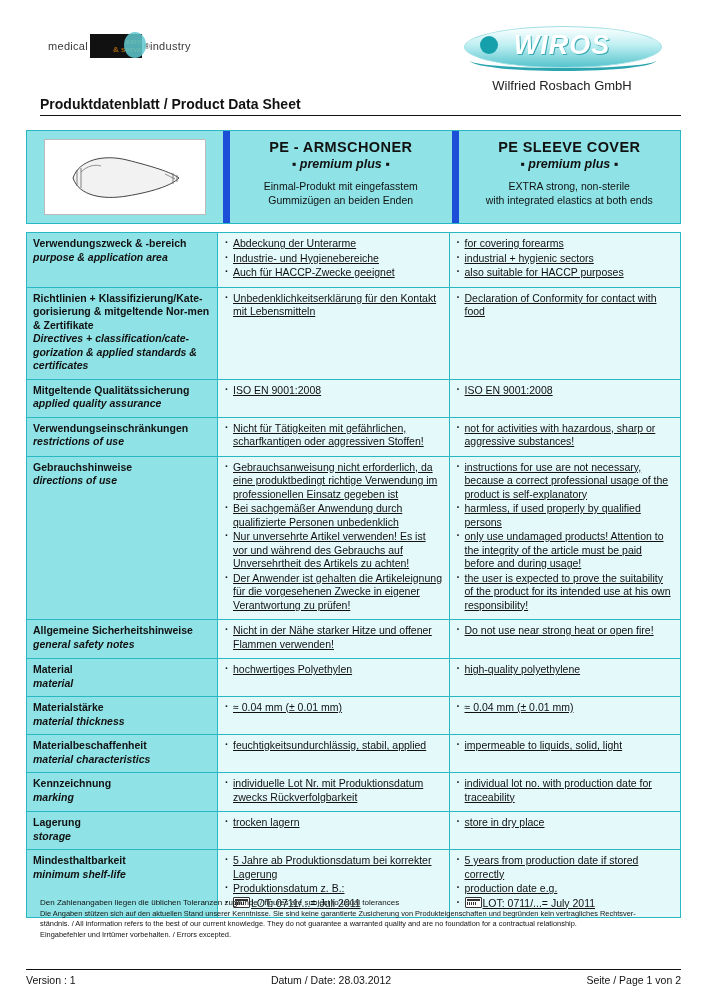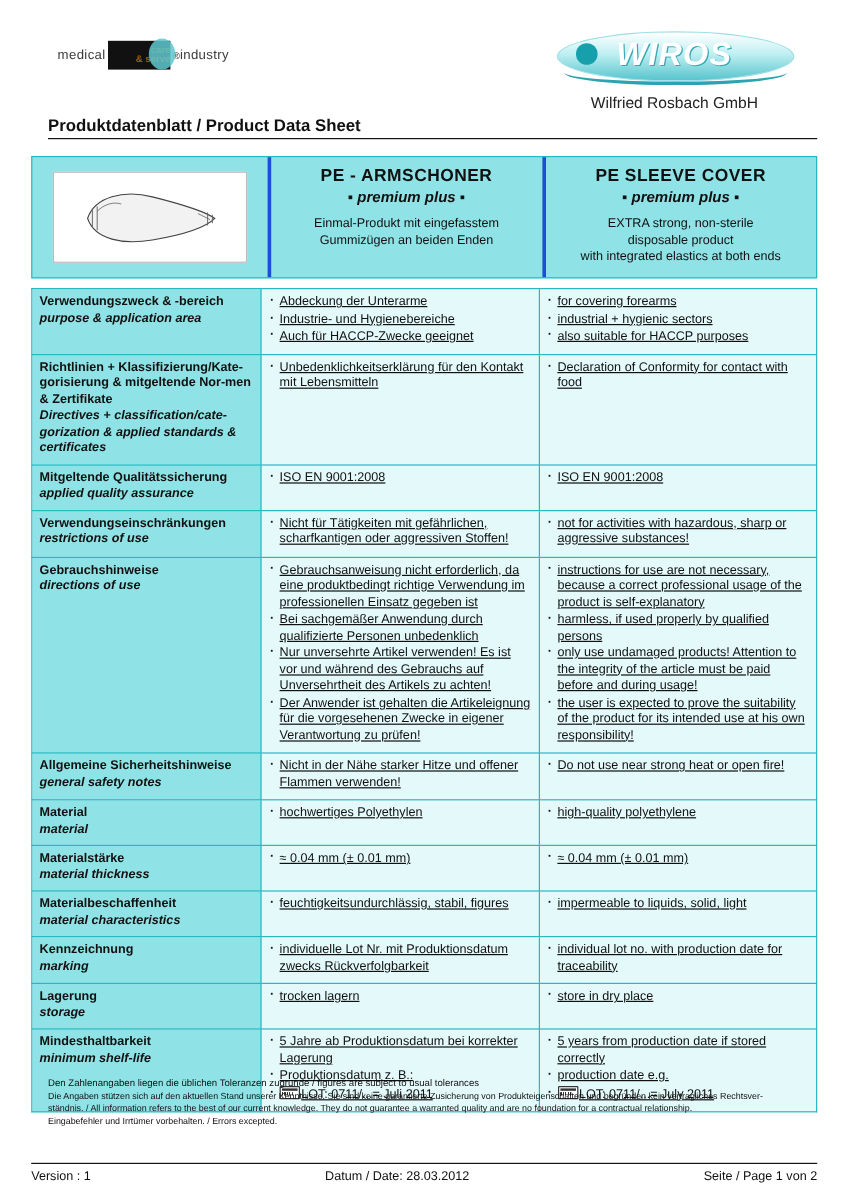--- a/index.html
+++ b/index.html
@@ -88,21 +88,21 @@
     padding:8px 10px;
     display:flex;align-items:center;justify-content:center;
   }
   .ph-img .imgbox{
     width:160px;height:74px;background:#fff;border:1px solid #bbb;
     display:flex;align-items:center;justify-content:center;
   }
   .ph-col{
     flex:1; box-sizing:border-box; padding:8px 6px 10px 6px; text-align:center;
   }
-  .ph-col.sep{border-left:3px solid #1d4ed8;}
+  .ph-col.sep{border-left:7px solid #1d4ed8;}
   .ph-title{font-size:14.5px;font-weight:bold;letter-spacing:.4px;}
   .ph-sub{font-size:12.5px;font-style:italic;font-weight:bold;margin-top:2px;}
   .ph-desc{font-size:10.5px;line-height:14px;margin-top:8px;}
   
   table.spec{
     margin-top:8px;
     width:100%;
     border-collapse:collapse;
     border:1px solid #27b8c2;
     table-layout:fixed;
@@ -213,21 +213,20 @@
         <div>Einmal-Produkt mit eingefasstem</div>
         <div>Gummizügen an beiden Enden</div>
       </div>
     </div>
 
     <div class="ph-col sep">
       <div class="ph-title">PE SLEEVE COVER</div>
       <div class="ph-sub">▪ premium plus ▪</div>
       <div class="ph-desc">
         <div>EXTRA strong, non-sterile</div>
-        <div>disposable product</div>
         <div>with integrated elastics at both ends</div>
       </div>
     </div>
   </div>
 
   <table class="spec">
     <tbody>
         <tr>
           <td class="lbl"><span>Verwendungszweck &amp; -bereich</span><span class="en">purpose &amp; application area</span></td>
           <td class="de">
@@ -339,21 +338,21 @@
           <td class="en">
             <ul class="items">
               <li>≈ 0.04 mm (± 0.01 mm)</li>
             </ul>
           </td>
         </tr>
         <tr>
           <td class="lbl"><span>Materialbeschaffenheit</span><span class="en">material characteristics</span></td>
           <td class="de">
             <ul class="items">
-              <li>feuchtigkeitsundurchlässig, stabil, figures</li>
+              <li>feuchtigkeitsundurchlässig, stabil, applied</li>
             </ul>
           </td>
           <td class="en">
             <ul class="items">
               <li>impermeable to liquids, solid, light</li>
             </ul>
           </td>
         </tr>
         <tr>
           <td class="lbl"><span>Kennzeichnung</span><span class="en">marking</span></td>

